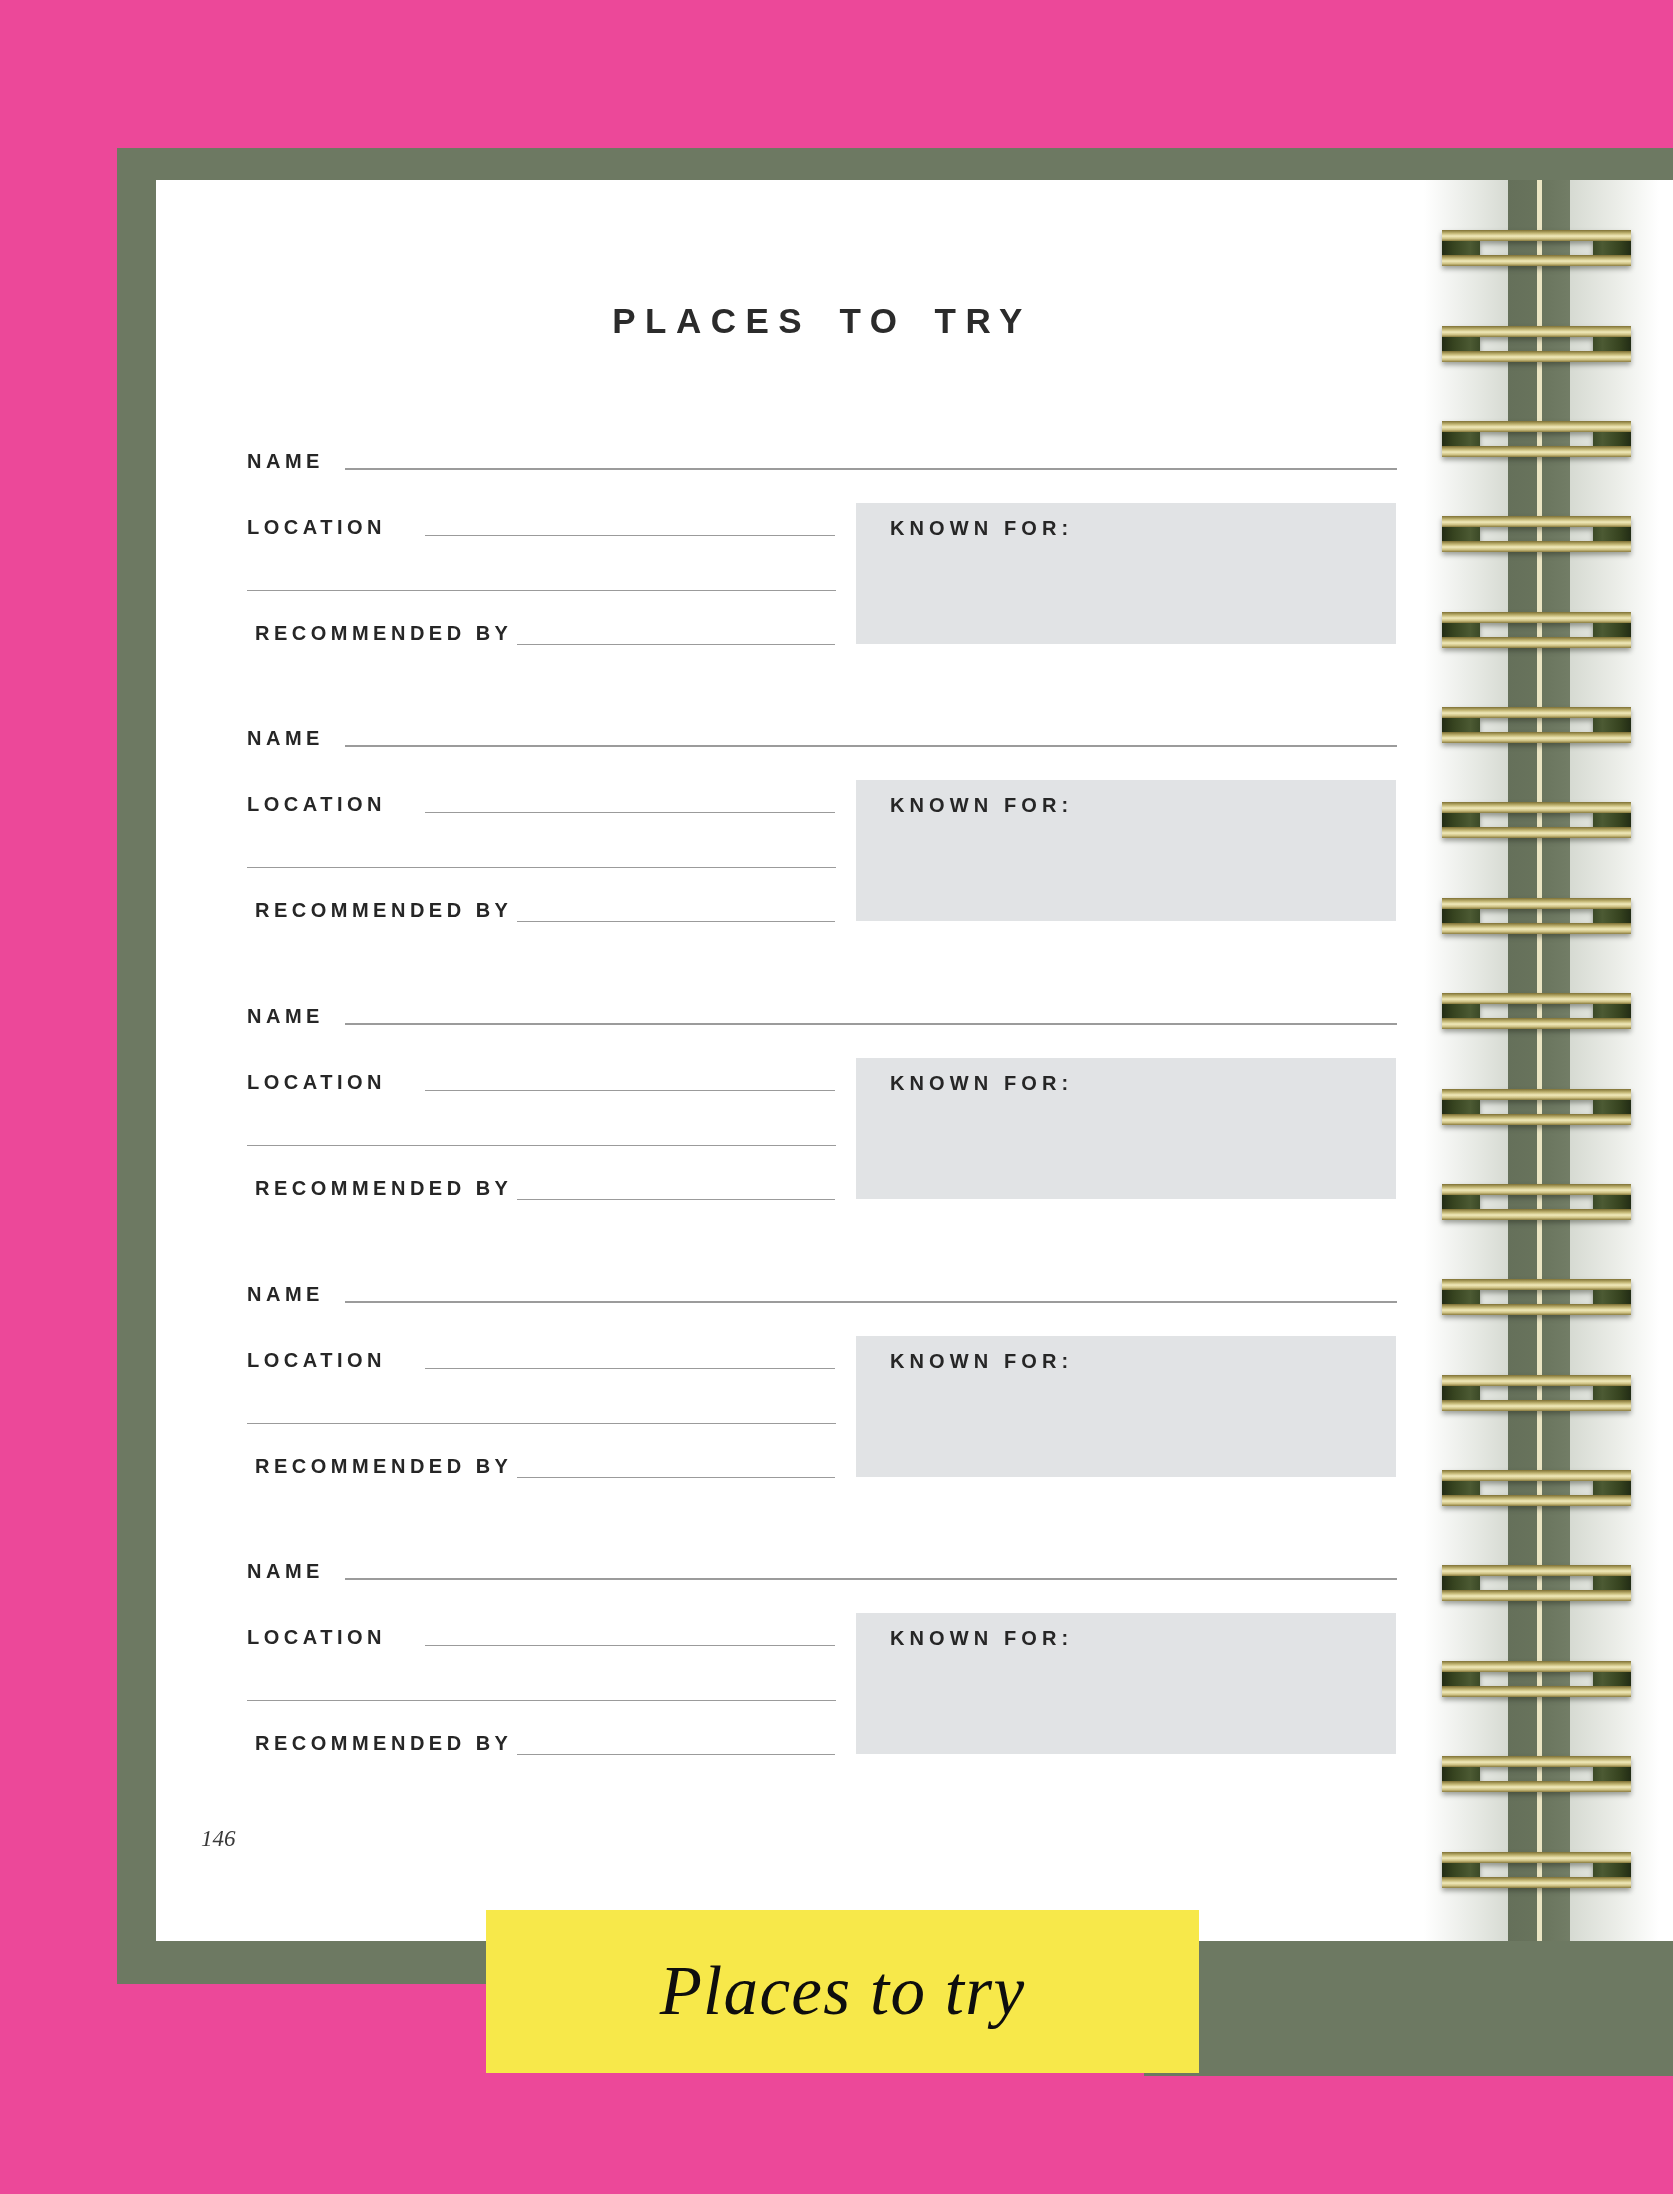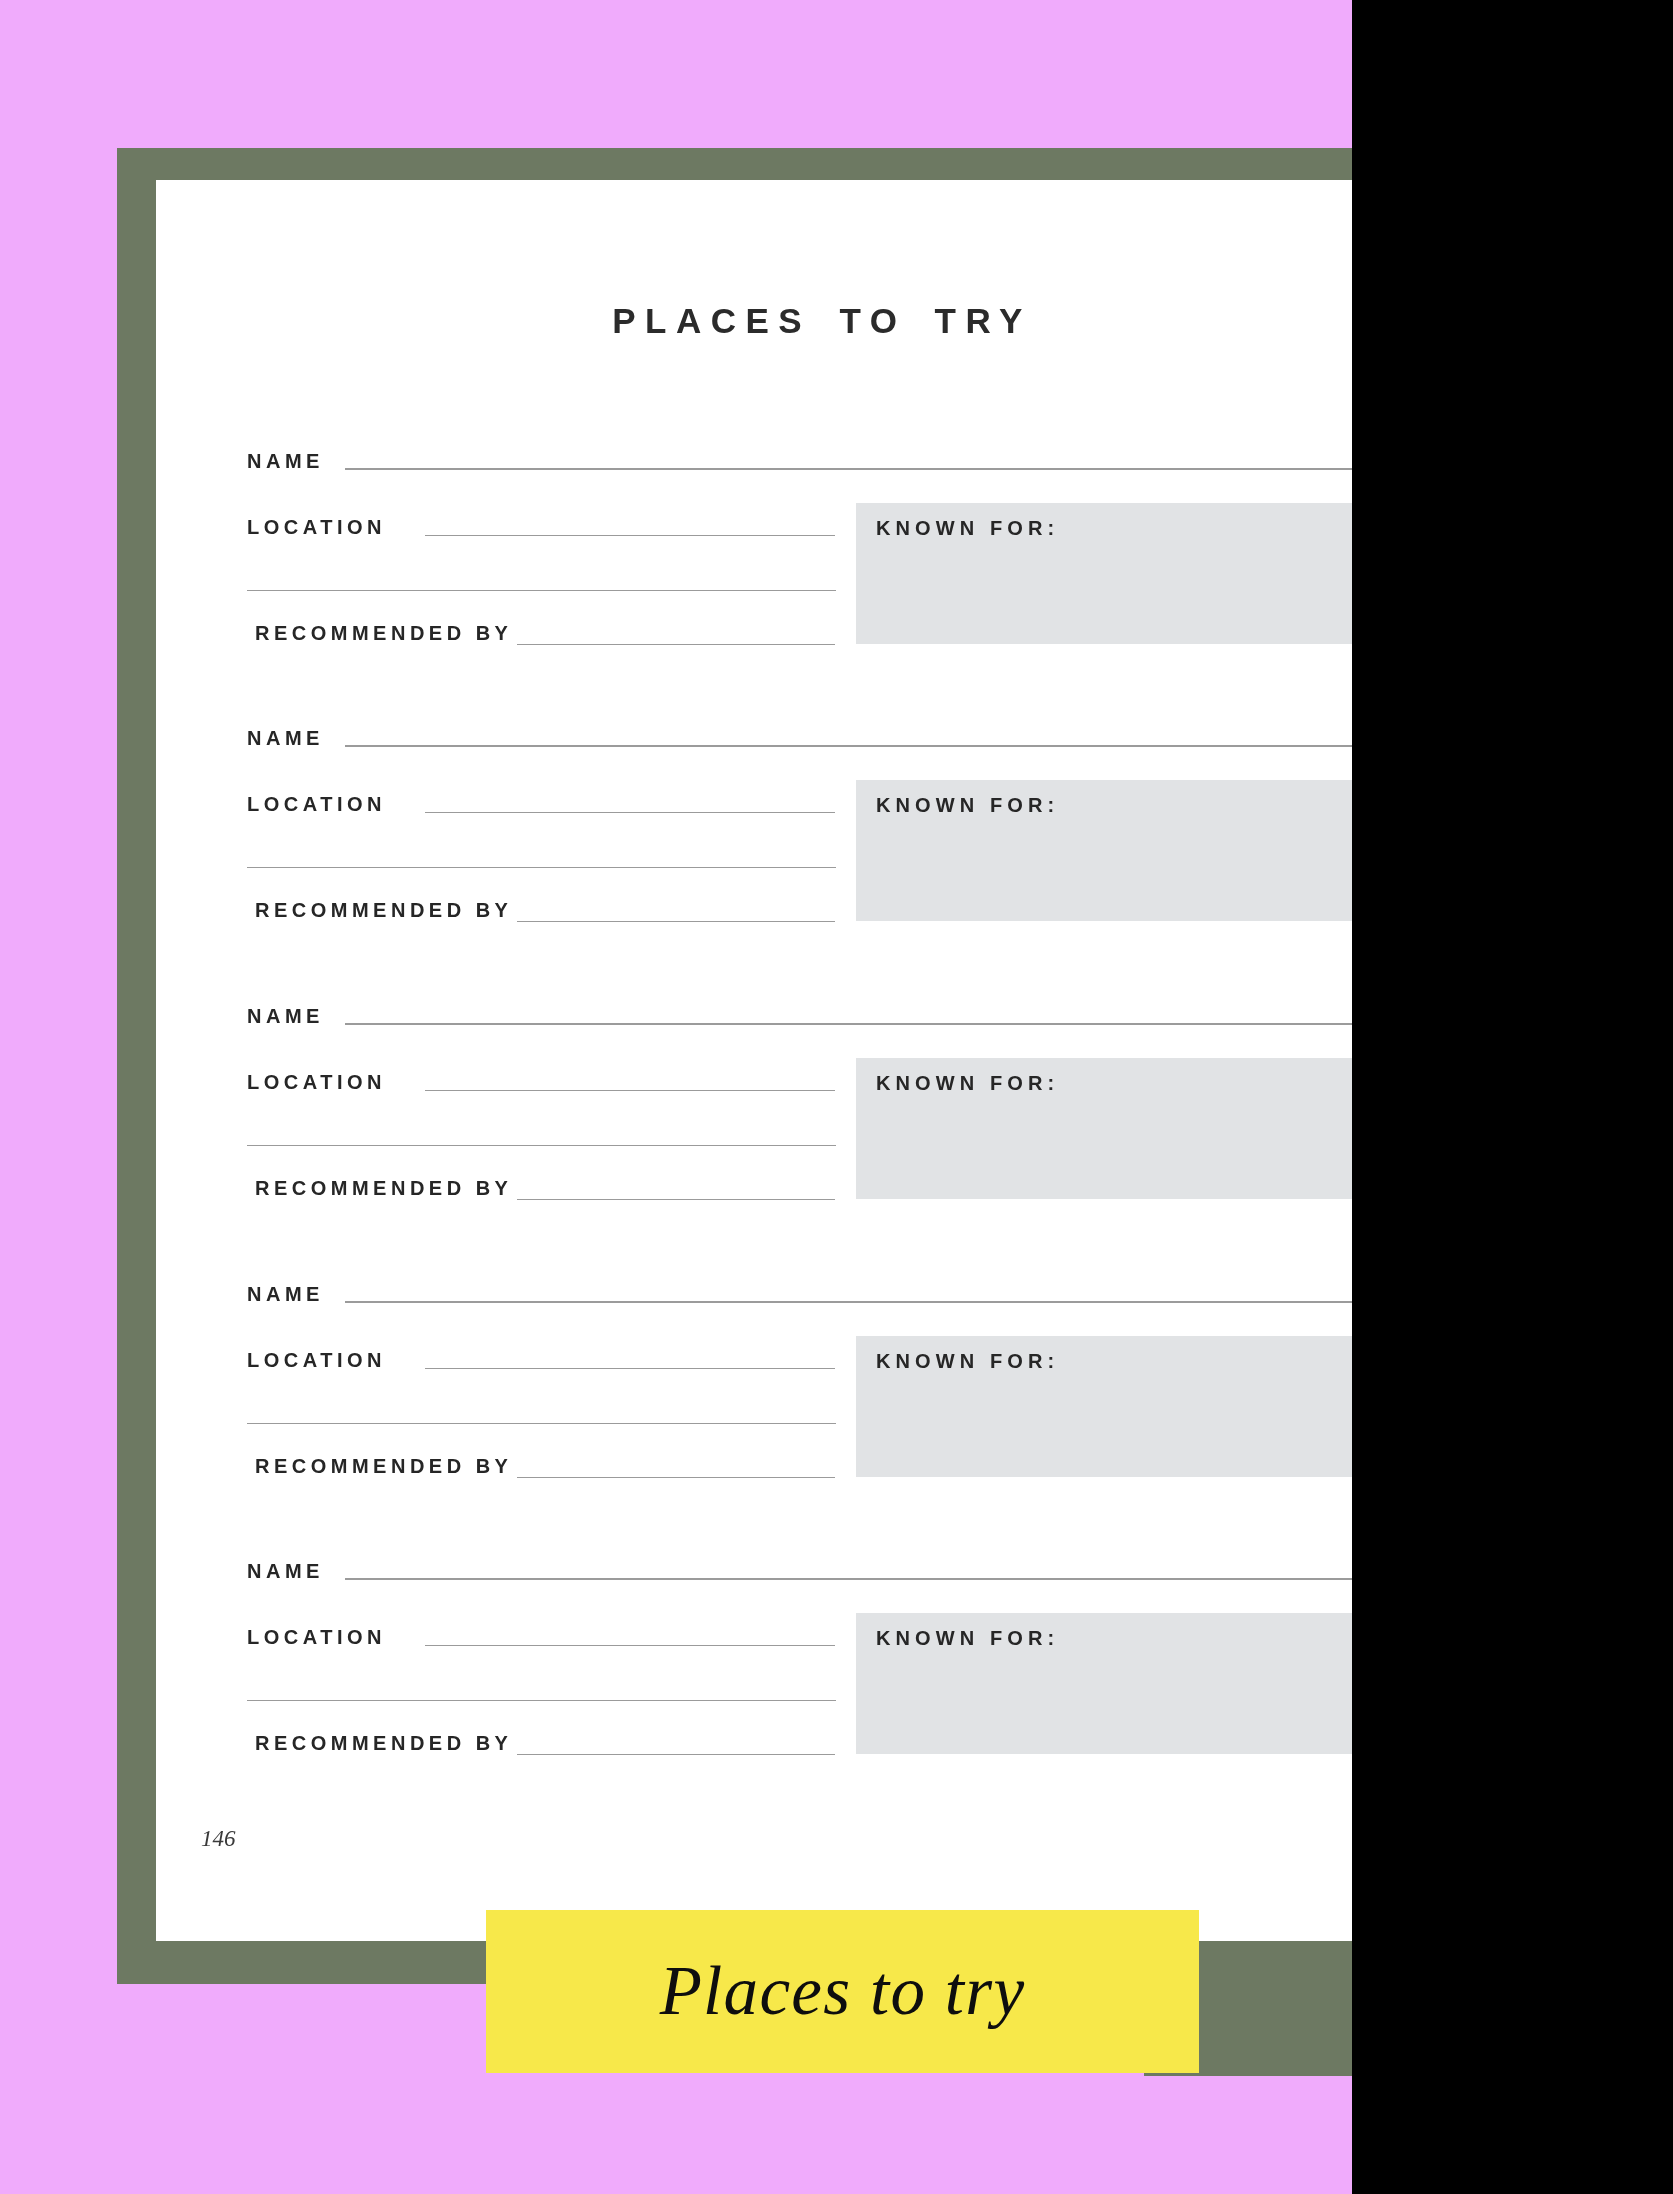--- a/index.html
+++ b/index.html
@@ -1,18 +1,18 @@
 <!DOCTYPE html>
 <html style="--cover-green: #6d7962; --spine-cream: #ebe5c3; --box-gray: #e1e3e5; --tab-yellow: #f7e84a; --rule-gray: #9b9b9b;font-size:10.2px"><head>
 <meta charset="utf-8">
 <style>
   html,body{margin:0;padding:0;background:#000;}
   body{width:1673px;height:2194px;overflow:hidden;
        font-family:"Liberation Sans",sans-serif;}
-  .canvas{position:relative;width:1352px;height:2194px;background:#f0abfc;overflow:hidden;text-decoration:underline;}
+  .canvas{position:relative;width:1673px;height:2194px;background:#ec4899;overflow:hidden;text-decoration:underline;}
 
   
   .cover-main{position:absolute;left:117px;top:148px;width:1557px;height:1836px;
               background:var(--cover-green,#6d7962);}
   .cover-bottom-right{position:absolute;left:1144px;top:1941px;width:529px;height:135px;
               background:var(--cover-green,#6d7962);}
 
   
   .page{position:absolute;left:156px;top:180px;width:1518px;height:1761px;background:#ffffff;}
 
@@ -29,21 +29,21 @@
   .name-lab{left:0;top:-3.8px;}
   .loc-lab{left:0;top:62px;}
   .rec-lab{left:8px;top:168px;}
   .rule{position:absolute;height:1.3px;background:var(--rule-gray,#9b9b9b);}
   .name-rule{left:98px;right:0;top:13.4px;}
   .loc-rule{left:178px;width:410px;top:80px;}
   .mid-rule{left:0;width:589px;top:135px;}
   .rec-rule{left:270px;width:318px;top:189px;}
   .known-box{position:absolute;left:609px;top:48px;width:540px;height:141px;
              background:var(--box-gray,#e1e3e5);}
-  .known-lab{left:12px;top:14.6px;letter-spacing:5.1px;padding-left:8px;}
+  .known-lab{left:26px;top:14.6px;letter-spacing:5.1px;padding-left:8px;}
 
   
   .page-number{position:absolute;left:201px;top:1826px;
                font-family:"Liberation Serif",serif;font-style:italic;
                font-size:23px;color:#3a3a3a;}
 
   
   .shade-left{position:absolute;left:1424px;top:180px;width:84px;height:1761px;
               background:linear-gradient(90deg,rgba(233,235,231,0) 0%,#e3e6e0 70%,#d6dad2 100%);}
   .spine-band{position:absolute;left:1508px;top:180px;width:62px;height:1761px;

